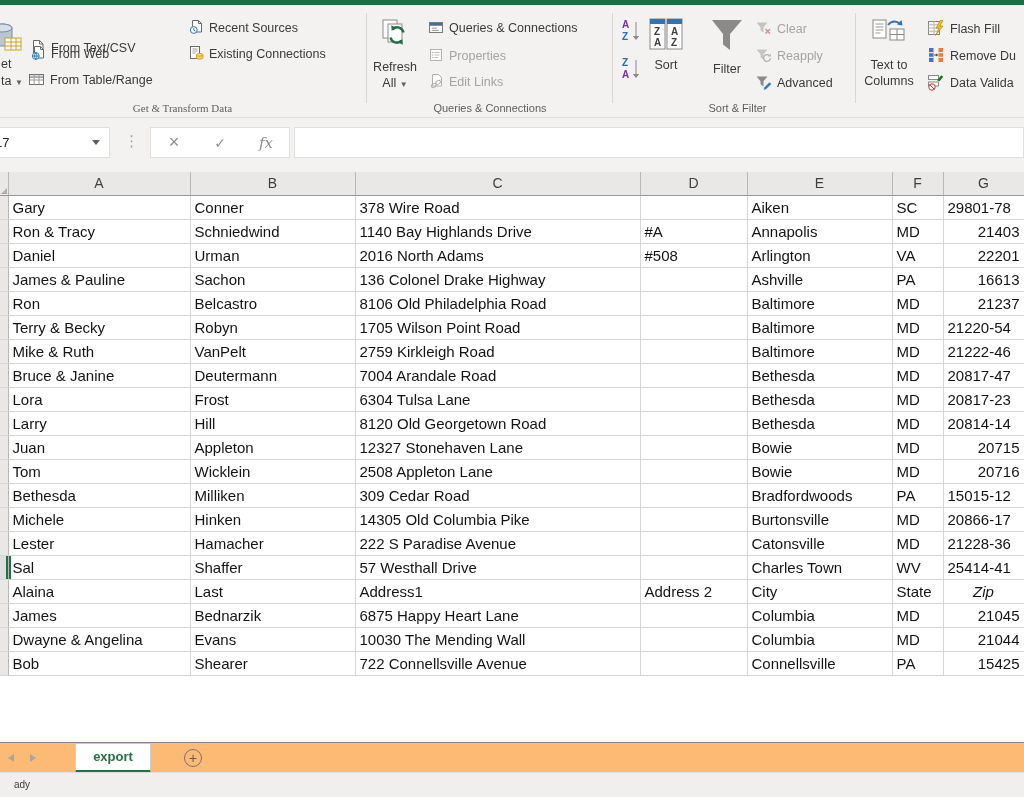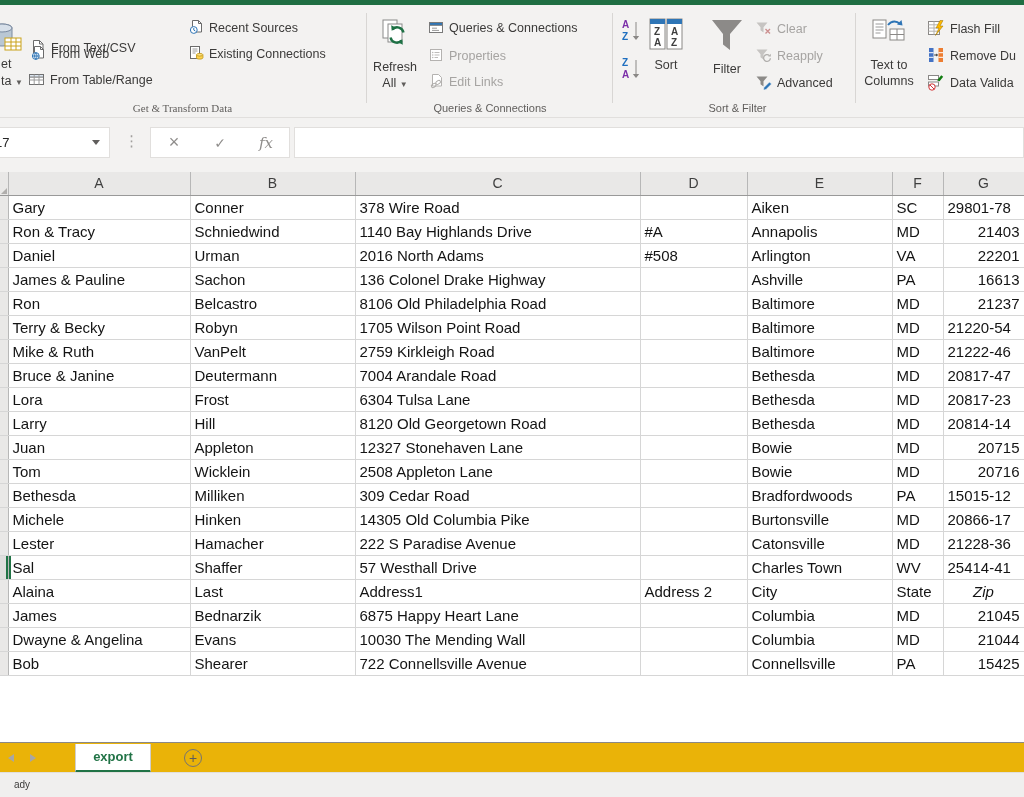--- a/index.html
+++ b/index.html
@@ -48,21 +48,21 @@
   .sheet td.rowhdr { background:#e9e8e7; padding:0; border-right:1px solid #b7b7b7; }
   .sheet td.selhdr { background:#dfdedd; box-shadow:inset -2px 0 0 #217346; }
   .sheet td.selcell { box-shadow:inset 2px 0 0 #217346; }
   .sheet td.num { text-align:right; }
   .sheet td.ctr { text-align:center;font-style:italic; }
   .corner { position:relative; }
   .corner:after { content:""; position:absolute; right:1px; bottom:1px; width:0; height:0;
     border-left:6px solid transparent; border-bottom:6px solid #b0aeac; }
 
   
-  .tabbar { position:absolute; left:0; top:742px; width:1024px; height:30px; background:#eab308;
+  .tabbar { position:absolute; left:0; top:742px; width:1024px; height:30px; background:#fdba74;
     border-top:1px solid #8a8886; }
   .tri { position:absolute; top:11px; width:0; height:0;
     border-top:4.5px solid transparent; border-bottom:4.5px solid transparent; }
   .tri.l { left:8px; border-right:6px solid #a8a6a4; }
   .tri.r { left:30px; border-left:6px solid #a8a6a4; }
   .sheettab { position:absolute; left:75px; top:1px; width:76px; height:29px; background:#fff;
     border-left:1px solid #d0cecd; border-right:1px solid #d0cecd; border-bottom:3px solid #217346;
     color:#217346; font-weight:bold; font-size:13px; text-align:center; line-height:26px; }
   .addsheet { position:absolute; left:184px; top:6px; width:18px; height:18px; border:1px solid #767472;
     border-radius:50%; color:#5f5d5b; font-size:14px; line-height:16px; text-align:center; }

